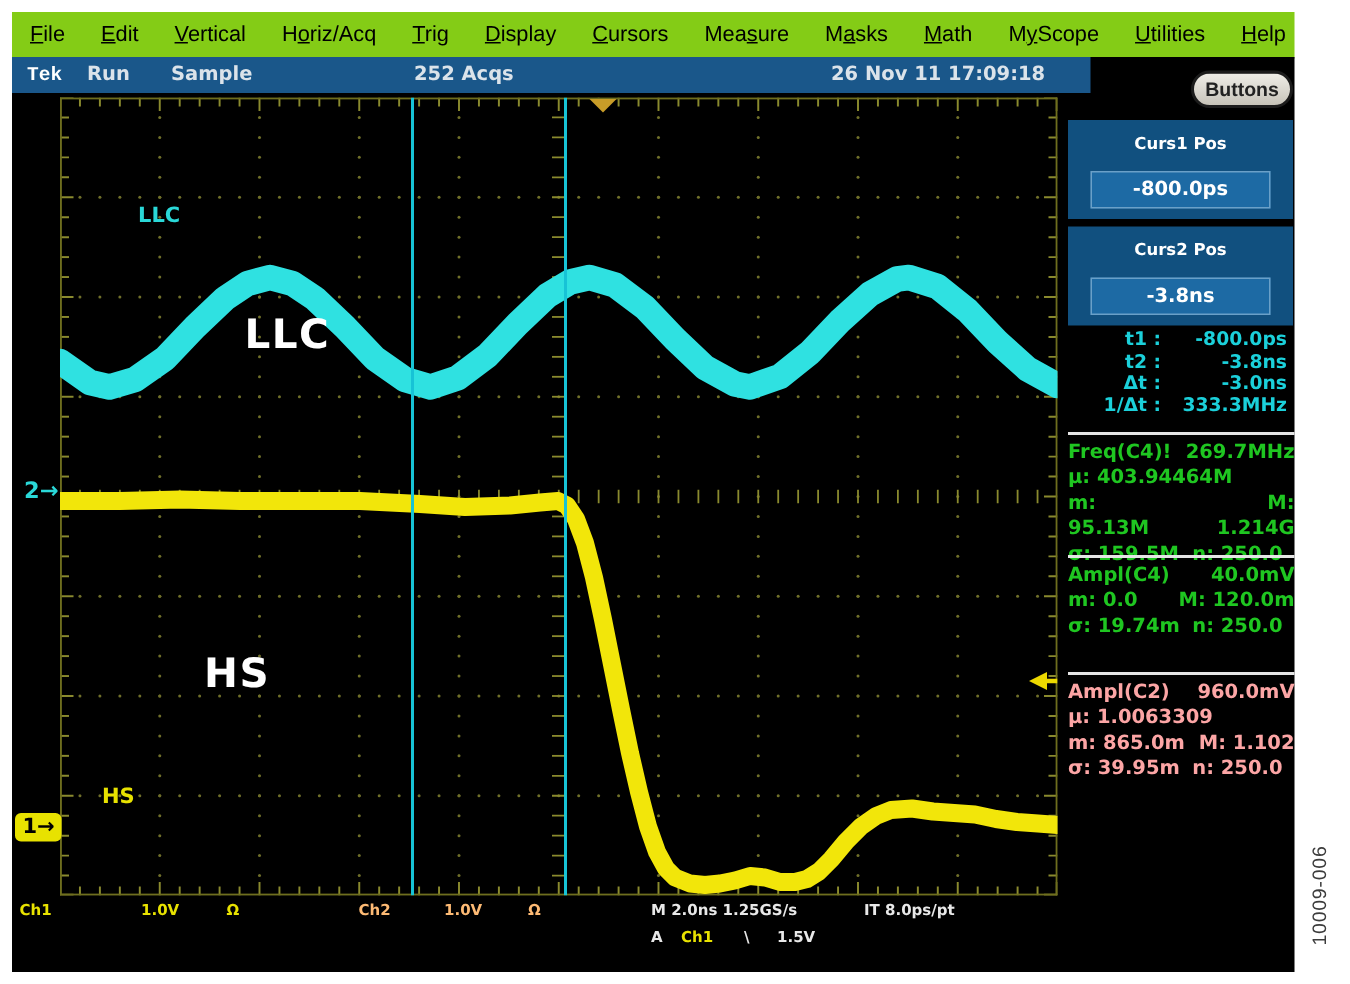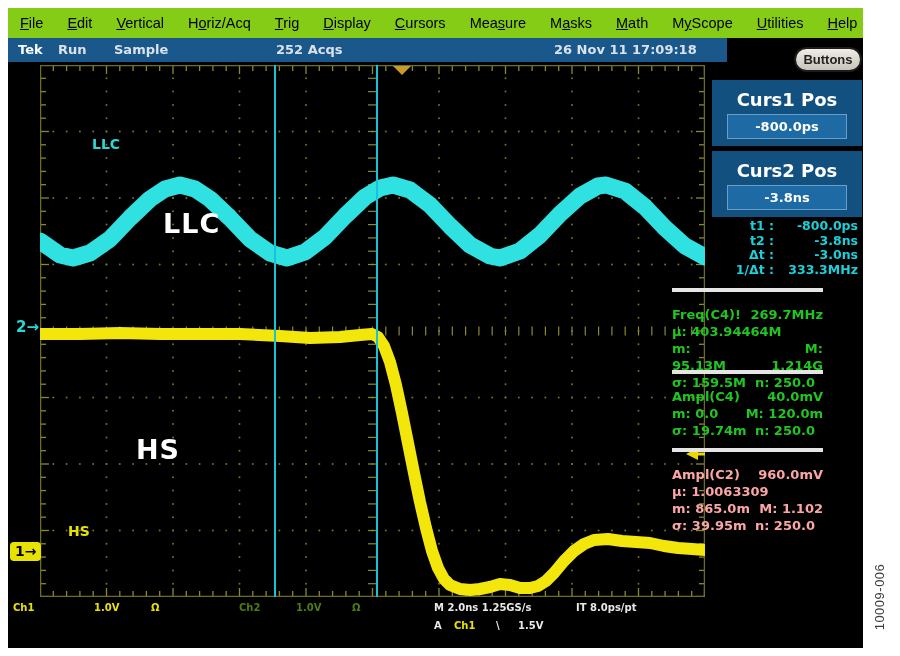--- a/index.html
+++ b/index.html
@@ -9,21 +9,21 @@
   .menu-bar{position:absolute;left:8px;top:8px;width:855px;height:30px;background:#84cc16;
     display:flex;align-items:center;border-bottom:1px solid #b9b5ac;}
   .menu-item{padding:0 12px;font-size:14.5px;color:#000;height:30px;line-height:30px;cursor:default;}
   .menu-item u{text-decoration:underline;}
 
   
   .screen{position:absolute;left:8px;top:38px;width:855px;height:610px;background:#000;}
 
   .status-bar{position:absolute;left:0;top:0;width:719px;height:24px;background:#1a578a;}
   .st{position:absolute;top:4px;font-family:"DejaVu Sans",sans-serif;font-size:13px;font-weight:bold;color:#dbe3ea;}
-  .st.brand{left:10px;color:#ffffff;}
+  .st.brand{left:10px;color:#ffffff;font-family:Liberation Mono, monospace;}
   .st.run{left:50px;}
   .st.mode{left:106px;}
   .st.acqs{left:268px;}
   .st.dt{left:546px;}
 
   .buttons-btn{position:absolute;left:786px;top:9px;width:68px;height:25px;border-radius:13px;
     background:linear-gradient(#efede7,#c7c3b9);border:2px solid #1c1c1c;
     font-family:"Liberation Sans",sans-serif;font-size:13px;font-weight:bold;color:#222;cursor:pointer;}
 
   .graticule{position:absolute;left:32px;top:27px;width:665px;height:532px;}
@@ -36,41 +36,41 @@
 
   .ch2-marker{position:absolute;left:8px;top:280px;color:#2ad8d8;font-family:"DejaVu Sans",sans-serif;
     font-size:15px;font-weight:bold;cursor:pointer;}
   .ch1-marker{position:absolute;left:2px;top:504px;background:#e8e200;color:#000;
     font-family:"DejaVu Sans",sans-serif;font-size:14px;font-weight:bold;
     padding:1px 5px 2px 5px;border-radius:4px;cursor:pointer;}
 
   
   .bt{position:absolute;font-family:"DejaVu Sans",sans-serif;font-size:10px;font-weight:bold;top:564px;}
   .bt.r2{top:582px;}
-  .yel{color:#e8e200;} .cyn{color:#4d7c0f;} .wht{color:#e8e8e8;}
+  .yel{color:#e8e200;} .cyn{color:#fdba74;} .wht{color:#e8e8e8;}
   .p-ch1{left:5px;} .p-v1{left:86px;} .p-o1{left:143px;}
   .p-ch2{left:231px;} .p-v2{left:288px;} .p-o2{left:344px;}
   .p-tb{left:426px;} .p-it{left:568px;}
   .p-a{left:426px;} .p-src{left:446px;} .p-slope{left:488px;} .p-lvl{left:510px;}
 
   
   .curs-sec{position:absolute;left:704px;width:150px;height:66px;background:#11507f;}
   .curs1{top:42px;} .curs2{top:113px;}
   .curs-title{position:absolute;left:0;top:9px;width:150px;text-align:center;color:#fff;
-    font-family:"DejaVu Sans",sans-serif;font-size:18px;font-weight:bold;}
+    font-family:"DejaVu Sans",sans-serif;font-size:11px;font-weight:bold;}
   .curs-value{position:absolute;left:15px;top:34px;width:118px;height:23px;background:#1d6aa4;
     border:1px solid #6aa0c8;color:#fff;text-align:center;line-height:23px;
     font-family:"DejaVu Sans",sans-serif;font-size:13px;font-weight:bold;cursor:pointer;}
 
   .cursor-readout{position:absolute;left:704px;top:181px;width:146px;}
   .cr-row{display:flex;line-height:14.5px;font-family:"DejaVu Sans",sans-serif;
     font-size:12.5px;font-weight:bold;color:#1bd0da;}
   .cr-l{width:62px;text-align:right;} .cr-v{flex:1;text-align:right;}
 
-  .meas{position:absolute;left:664px;width:151px;border-top:4px solid #e5e5e5;padding-top:14px;
+  .meas{position:absolute;left:704px;width:151px;border-top:2px solid #e5e5e5;padding-top:3px;
     font-family:"DejaVu Sans",sans-serif;font-size:13px;font-weight:bold;}
   .meas.green{color:#1fc621;} .meas.cyan{color:#fca5a5;}
   .m-row{display:flex;line-height:17px;}
   .m-l{text-align:left;} .m-r{margin-left:auto;text-align:right;}
   .m-r.pad{margin-right:8px;}
 
   .fig-num{position:absolute;left:828px;top:589px;width:104px;height:16px;text-align:center;
     color:#3c3c3c;font-size:13px;letter-spacing:0.5px;transform:rotate(-90deg);}
 </style>
 </head>

